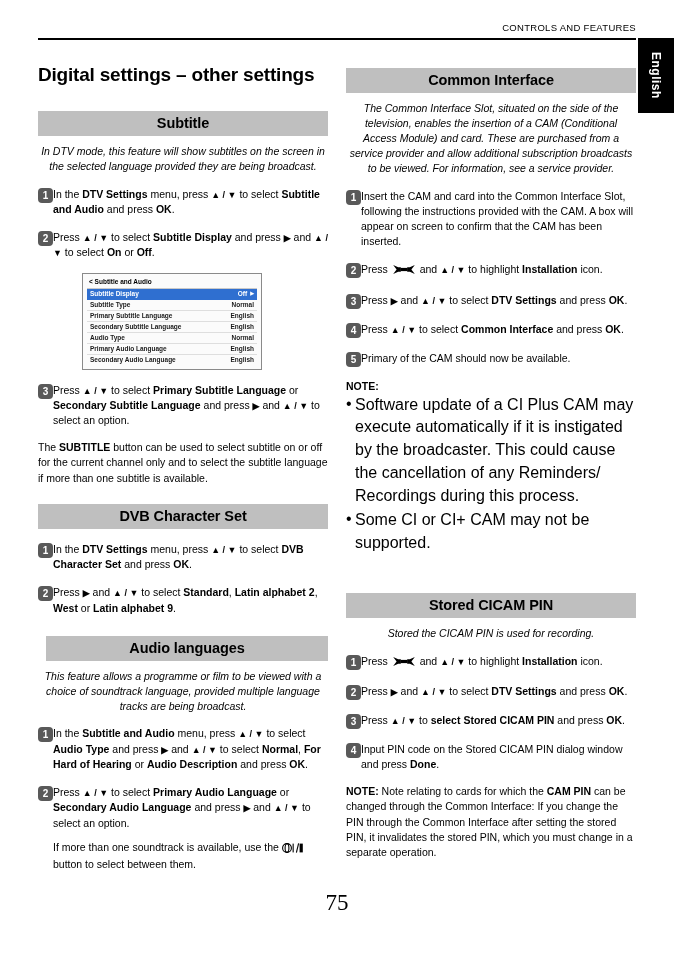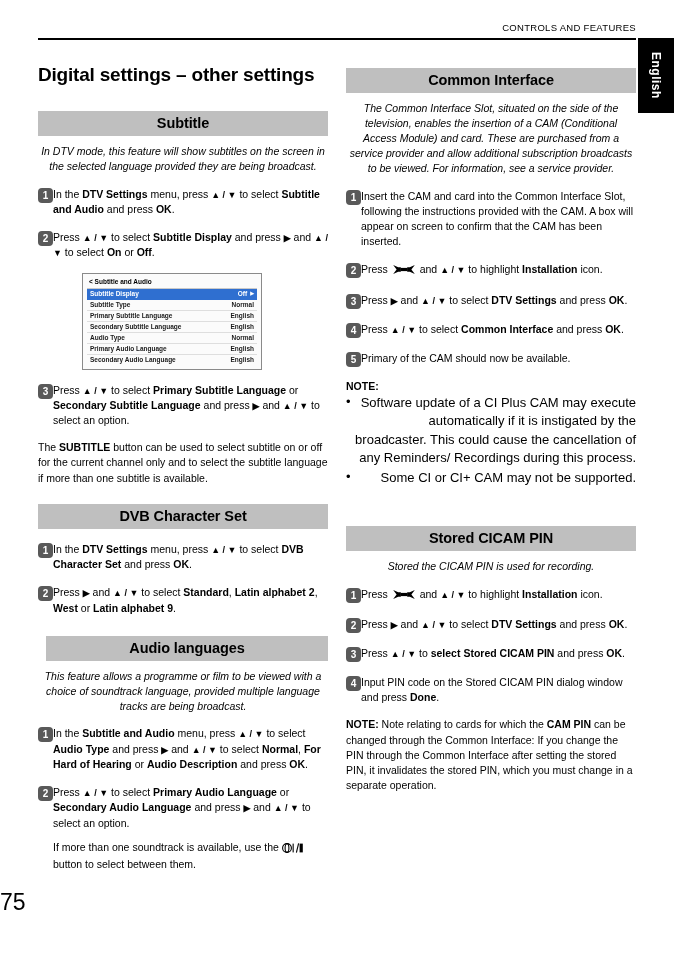--- a/index.html
+++ b/index.html
@@ -125,23 +125,22 @@
   .para.tight { margin-top: 9px; }
   b { font-weight: bold; }
   .arrow { font-size: 9px; line-height: 1; }
 
   
   .note-title { font-size: 10.5px; font-weight: bold; margin-top: 13px; }
   ul.note-list {
     margin: 0 0 0 0;
     padding: 0;
     list-style: none;
-    font-size: 13px;
+    font-size: 16px;
     line-height: 1.42;
-    text-align: right;
   }
   ul.note-list li {
     position: relative;
     padding-left: 9px;
     margin-top: 2px;
   }
   ul.note-list li:before {
     content: "\2022";
     position: absolute;
     left: 0;
@@ -181,22 +180,23 @@
   }
   .tv-row .val { display: flex; align-items: center; gap: 3px; }
   .tv-row .caret { font-size: 5px; line-height: 1; }
 
   
   .page-number {
     position: absolute;
     left: 0;
     right: 0;
     bottom: 38px;
-    text-align: left;
+    text-align: center;
     font-size: 23px;
+    font-family: Liberation Serif, serif;
   }
 
   
   .wrench-icon {
     display: inline-block;
     vertical-align: -2px;
     margin: 0 1px;
   }
   .audio-icon {
     display: inline-block;

